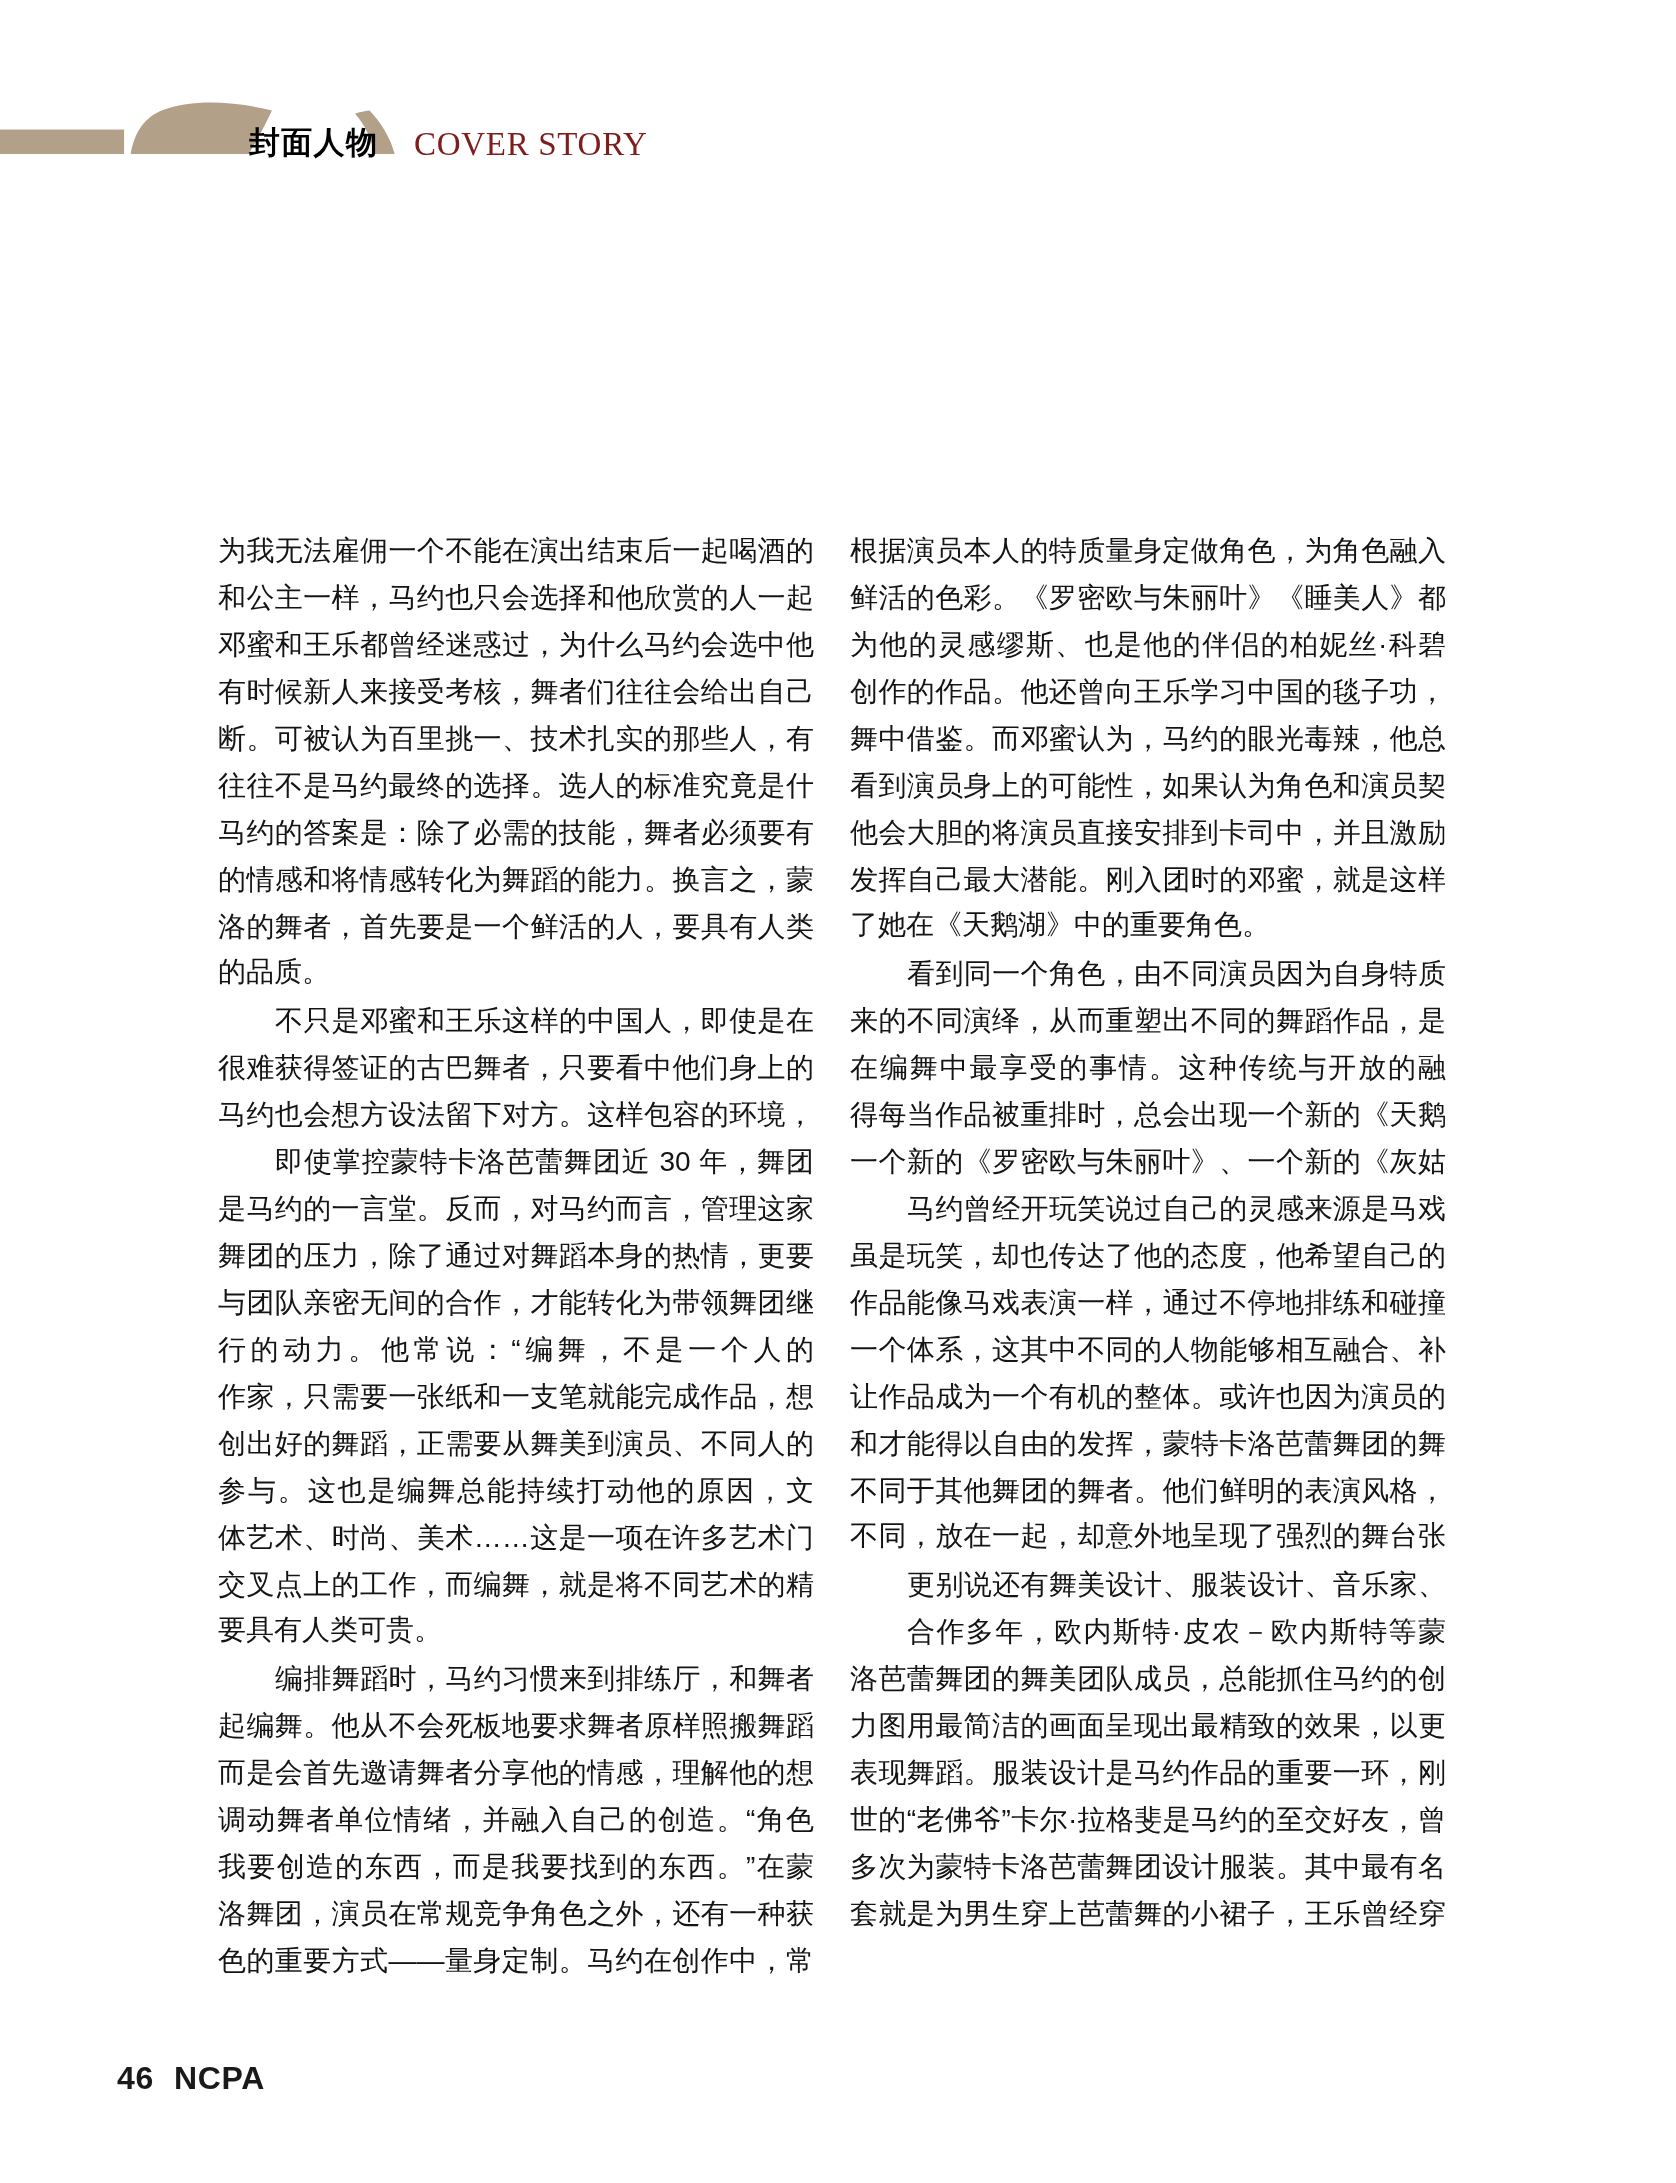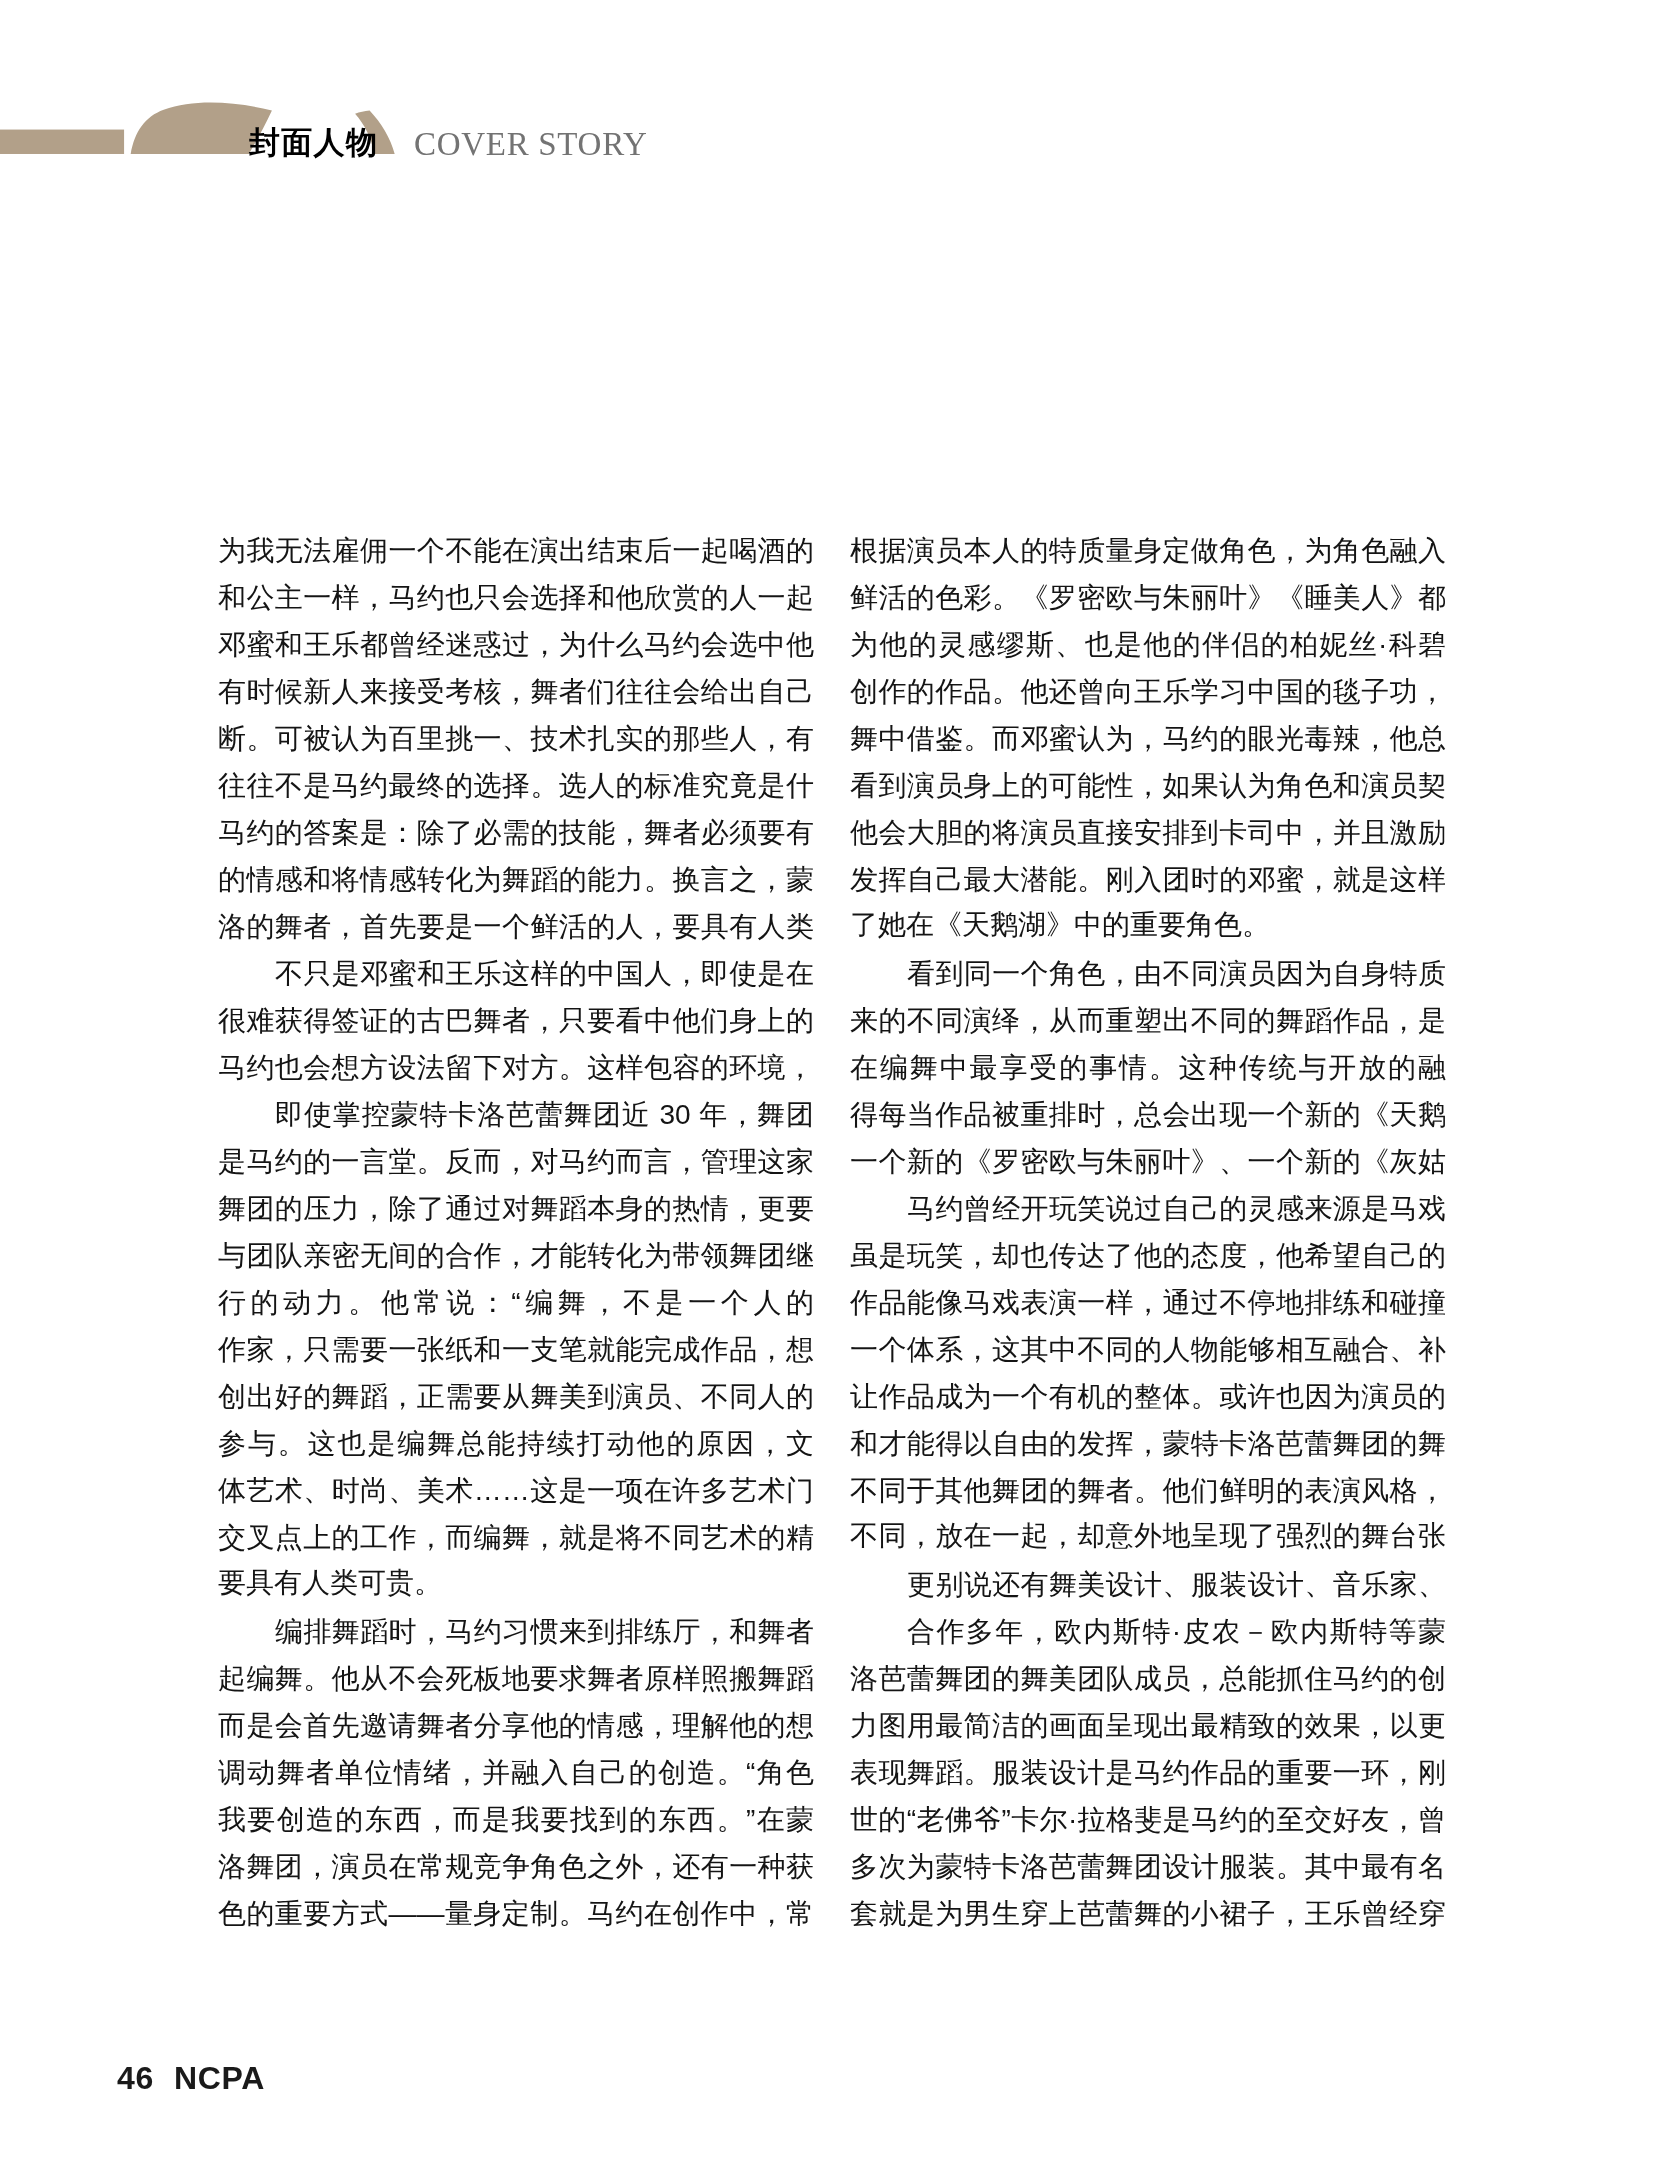--- a/index.html
+++ b/index.html
@@ -14,21 +14,21 @@
   
   .ornament{position:absolute;left:0;top:0;}
   .title-zh{
     position:absolute;left:249px;top:127px;
     font-size:31px;line-height:31px;font-weight:700;
     letter-spacing:1.3px;color:#000;white-space:nowrap;
   }
   .title-en{
     position:absolute;left:414px;top:127px;
     font-family:"Liberation Serif","DejaVu Serif",serif;
-    font-size:33px;line-height:34px;color:#737373;
+    font-size:33px;line-height:34px;color:#7f1d1d;
     letter-spacing:0.7px;white-space:nowrap;
   }
   
   .col{position:absolute;top:527px;width:596px;}
   #column-left{left:218px;}
   #column-right{left:850px;}
   .line{
     height:47px;line-height:47px;
     font-size:28px;
     color:#141414;
@@ -66,20 +66,21 @@
     <div class="col" id="column-left">
         <div class="line">为我无法雇佣一个不能在演出结束后一起喝酒的人。”</div>
         <div class="line">和公主一样，马约也只会选择和他欣赏的人一起共事。</div>
         <div class="line">邓蜜和王乐都曾经迷惑过，为什么马约会选中他们。</div>
         <div class="line">有时候新人来接受考核，舞者们往往会给出自己的判</div>
         <div class="line">断。可被认为百里挑一、技术扎实的那些人，有时候</div>
         <div class="line">往往不是马约最终的选择。选人的标准究竟是什么？</div>
         <div class="line">马约的答案是：除了必需的技能，舞者必须要有充沛</div>
         <div class="line">的情感和将情感转化为舞蹈的能力。换言之，蒙特卡</div>
         <div class="line">洛的舞者，首先要是一个鲜活的人，要具有人类可贵</div>
+        <div class="line end">的品质。</div>
         <div class="line indent">不只是邓蜜和王乐这样的中国人，即使是在欧洲</div>
         <div class="line">很难获得签证的古巴舞者，只要看中他们身上的潜力，</div>
         <div class="line">马约也会想方设法留下对方。这样包容的环境，也孕</div>
         <div class="line indent">即使掌控蒙特卡洛芭蕾舞团近 30 年，舞团却不</div>
         <div class="line">是马约的一言堂。反而，对马约而言，管理这家庞大</div>
         <div class="line">舞团的压力，除了通过对舞蹈本身的热情，更要通过</div>
         <div class="line">与团队亲密无间的合作，才能转化为带领舞团继续前</div>
         <div class="line">行的动力。他常说：“编舞，不是一个人的事。”不像</div>
         <div class="line">作家，只需要一张纸和一支笔就能完成作品，想要编</div>
         <div class="line">创出好的舞蹈，正需要从舞美到演员、不同人的共同</div>

